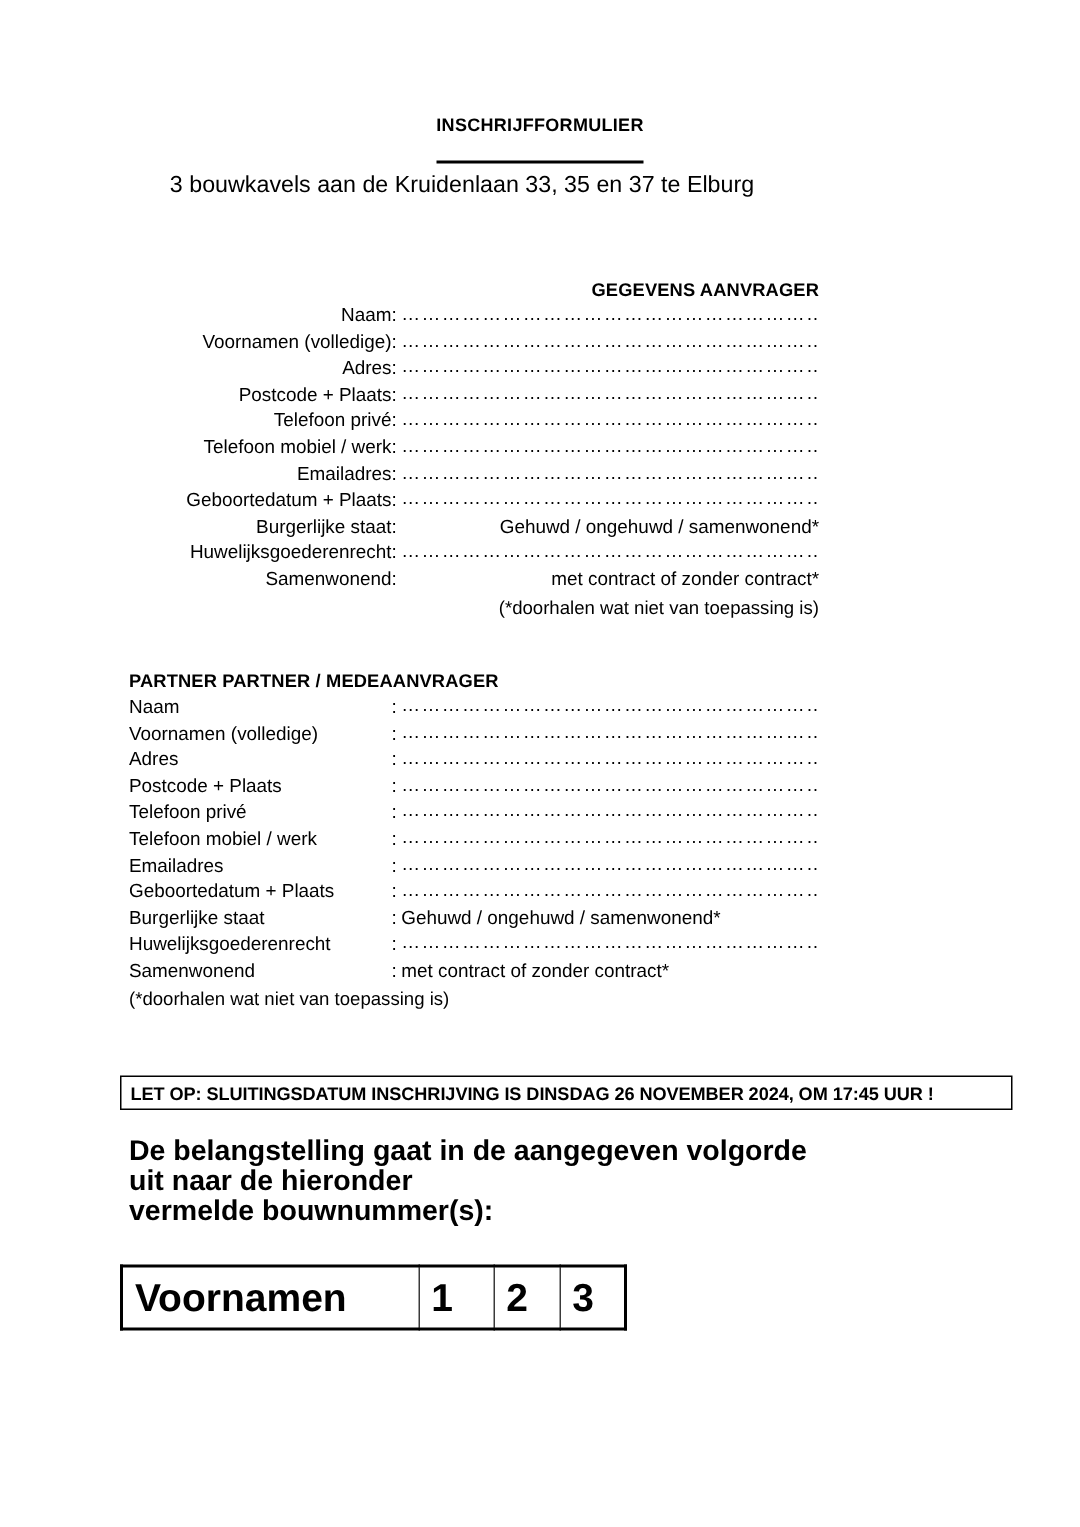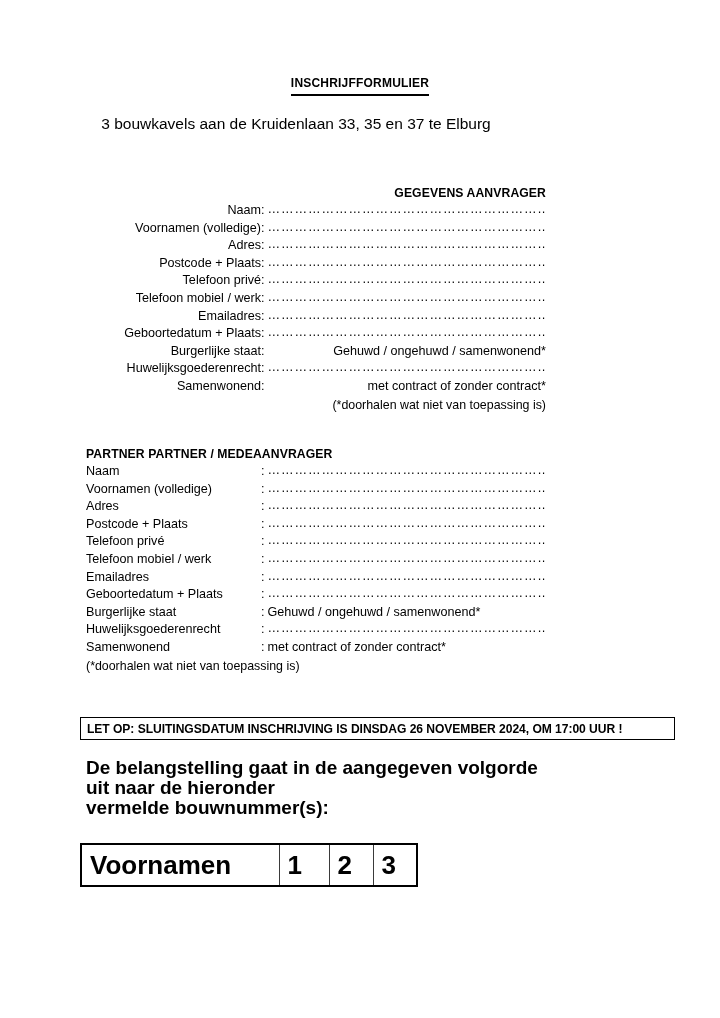--- a/index.html
+++ b/index.html
@@ -29,26 +29,26 @@
     width: 720px;
     text-align: center;
     font-size: 17px;
     font-weight: bold;
     letter-spacing: 0.2px;
   }
   .doc-title .tspan {
     font-variant: small-caps;
     text-transform: lowercase;
     border-bottom: 2px solid #000;
-    padding-bottom: 3px;
+    padding-bottom: 16px;
   }
   .doc-subtitle {
     position: absolute;
     top: 115px;
-    left: 4px;
+    left: 16px;
     width: 584px;
     text-align: center;
     font-size: 15.5px;
     font-weight: normal;
   }
 
   
   .section {
     position: absolute;
     left: 86px;
@@ -282,21 +282,21 @@
         <div class="field-row">
           <span class="field-label">Samenwonend</span>
           <span class="field-sep">:</span>
           <span class="field-value">met contract of zonder contract*</span>
         </div>
       </div>
     <div class="footnote">(*doorhalen wat niet van toepassing is)</div>
   </div>
 
   <div class="notice-box">
-    <span class="notice-text">LET OP: SLUITINGSDATUM INSCHRIJVING IS DINSDAG 26 NOVEMBER 2024, OM 17:00 UUR !</span>
+    <span class="notice-text">LET OP: SLUITINGSDATUM INSCHRIJVING IS DINSDAG 26 NOVEMBER 2024, OM 17:45 UUR !</span>
   </div>
 
   <div class="instruction">
     <span>De belangstelling gaat in de aangegeven volgorde uit naar de hieronder</span>
     <br>
     <span>vermelde bouwnummer(s):</span>
   </div>
 
   <table class="pref-table">
     <tbody id="pref-body">

